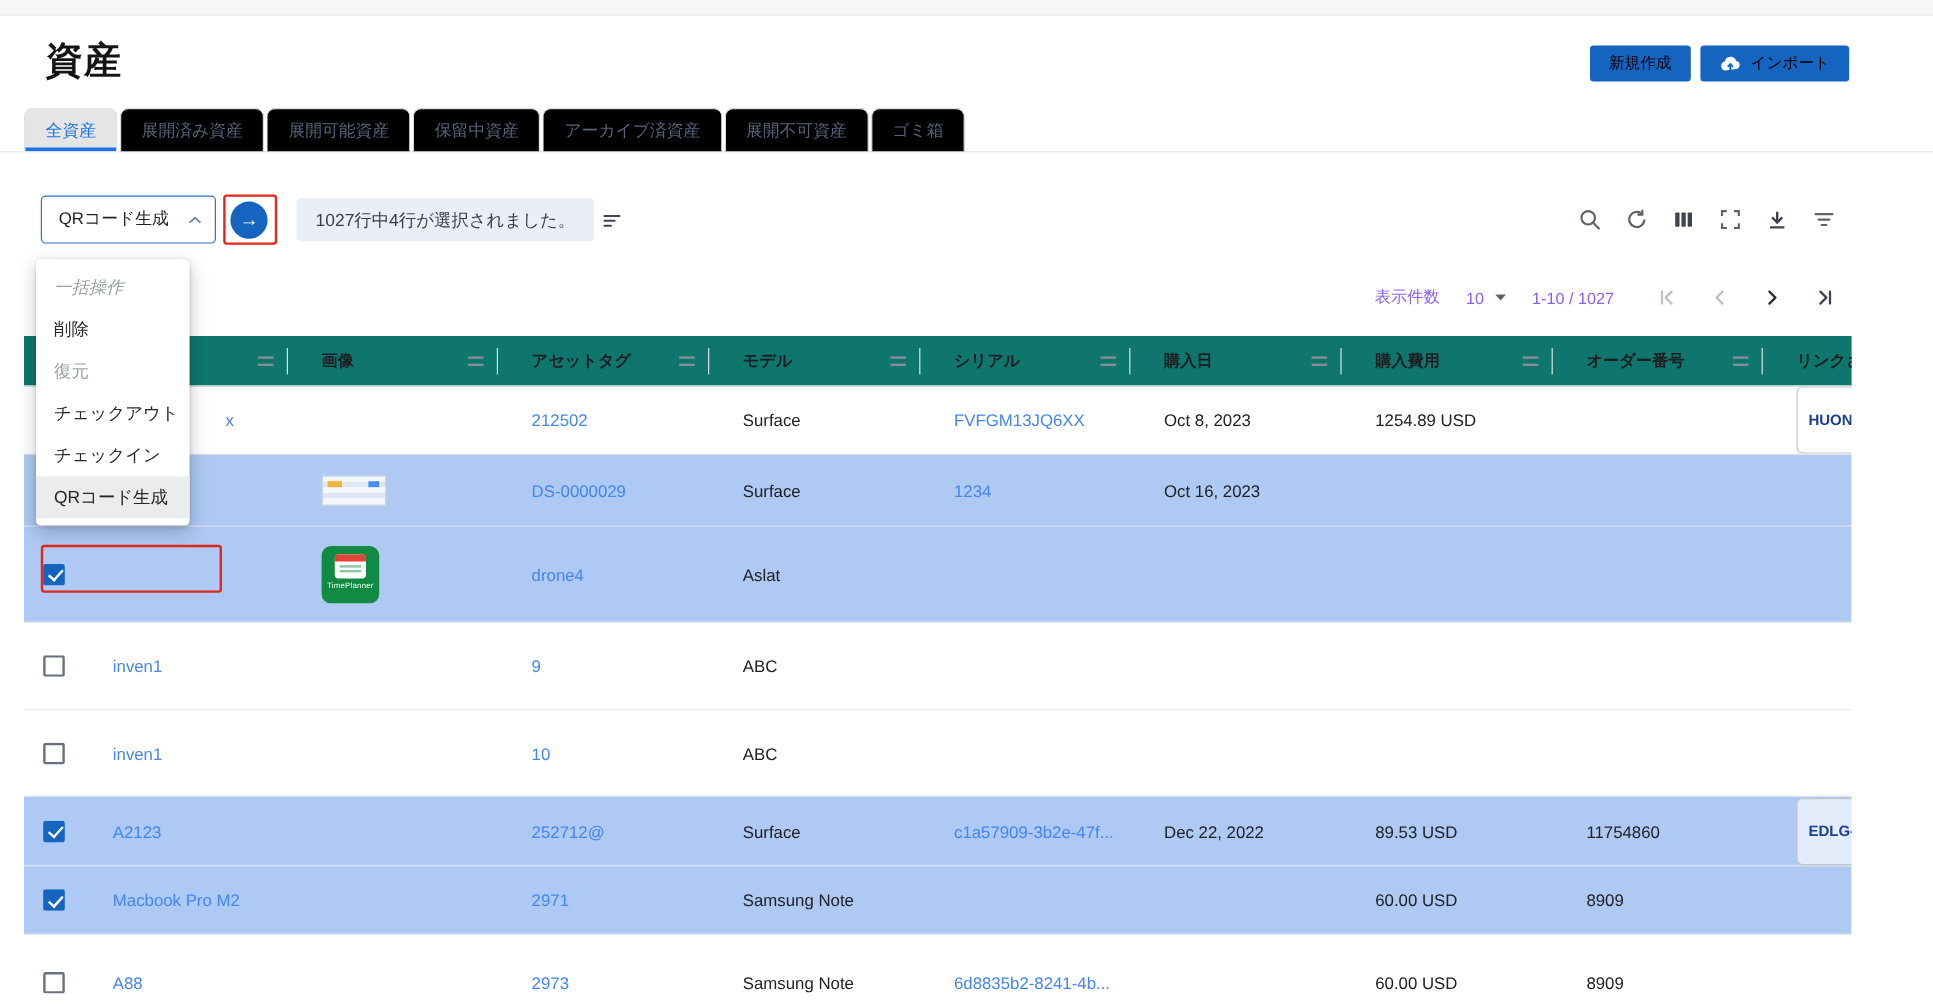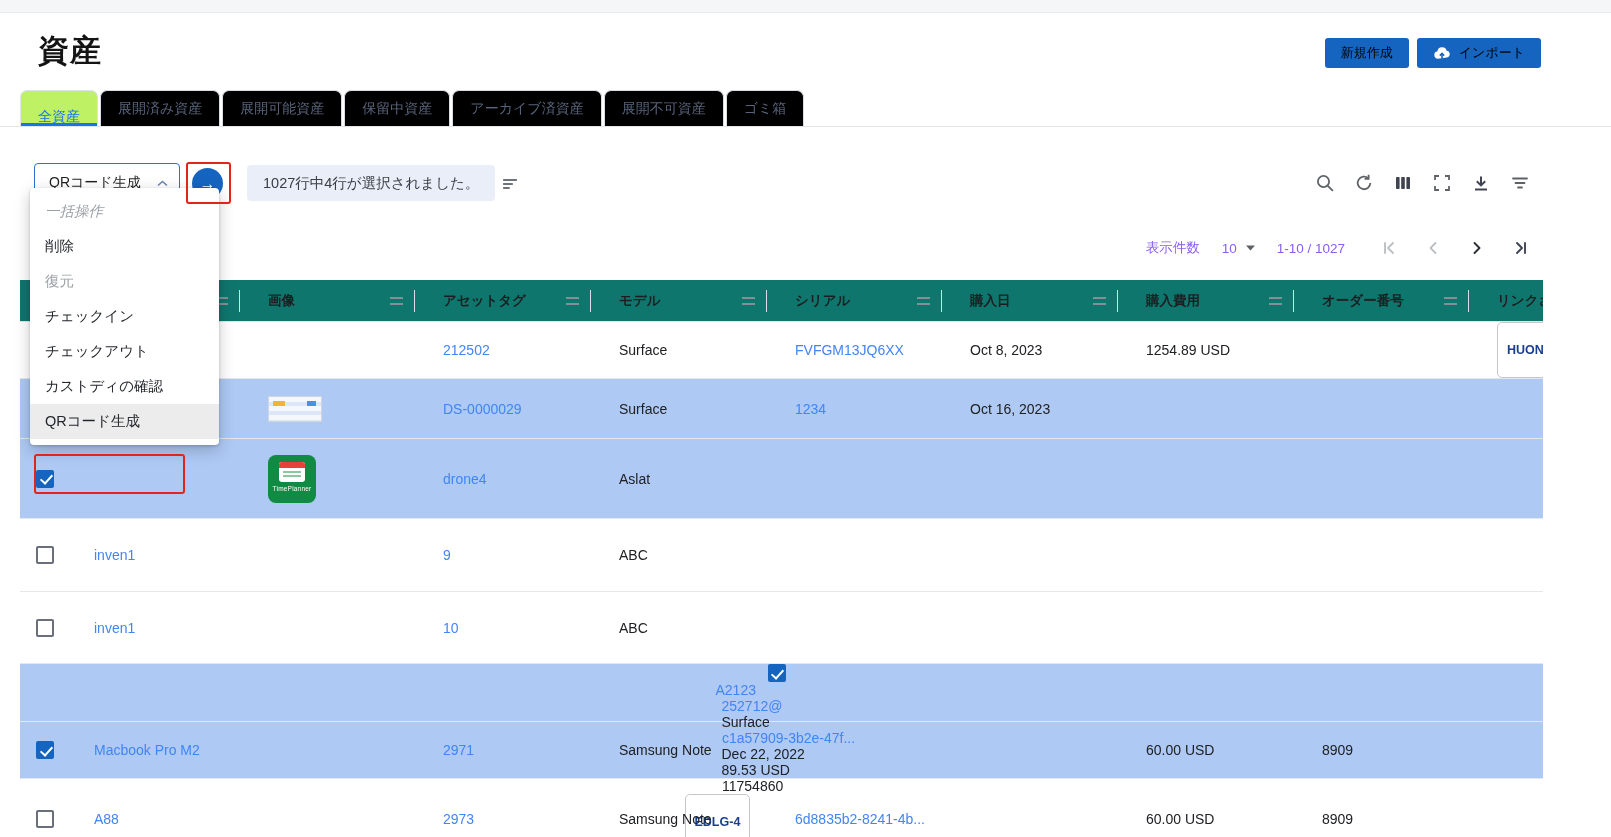--- a/index.html
+++ b/index.html
@@ -20,21 +20,21 @@
   
   .page-title{position:absolute;left:38px;top:30px;margin:0;font-size:31px;font-weight:700;color:#141414;letter-spacing:1px;}
   .header-actions{position:absolute;top:38px;right:70px;display:flex;gap:8px;}
   .btn{height:30px;padding:0 16px;background:var(--primary);color:#000000;border:none;border-radius:3px;
        font-size:13px;display:inline-flex;align-items:center;gap:8px;cursor:pointer;font-family:inherit;}
 
   
   .tabs{position:absolute;top:90px;left:20px;display:flex;gap:2px;z-index:3;}
   .tab{height:36px;padding:0 17px;display:flex;align-items:center;background:#000000;
        border:1px solid #d9dce1;border-bottom:none;border-radius:7px 7px 0 0;color:#57637a;font-size:14px;cursor:pointer;}
-  .tab.active{background:#bef264;color:#1a73e8;border-color:#e0e2e6;box-shadow:inset 0 -3px 0 #1a73e8;align-items:flex-end;}
+  .tab.active{background:#e5e5e5;color:#1a73e8;border-color:#e0e2e6;box-shadow:inset 0 -3px 0 #1a73e8;}
   .tabs-underline{position:absolute;top:126px;left:0;right:0;height:1px;background:#e3e5e8;}
 
   
   .bulk-select{position:absolute;left:34px;top:163px;width:146px;height:40px;border:1px solid #2f6fce;border-radius:4px;
        background:#fff;display:flex;align-items:center;justify-content:space-between;padding:0 11px 0 14px;
        font-size:14px;color:#1f1f1f;cursor:pointer;z-index:2;}
   .go-btn{position:absolute;left:192px;top:168px;width:31px;height:31px;border-radius:50%;background:var(--primary);
        border:none;color:#fff;display:flex;align-items:center;justify-content:center;font-size:16px;cursor:pointer;font-family:inherit;}
   .chip{position:absolute;left:247px;top:165px;height:36px;background:#e9eef8;border-radius:4px;padding:0 16px;
        display:flex;align-items:center;font-size:14.5px;color:#3a3f45;white-space:nowrap;}
@@ -60,21 +60,21 @@
   .hcell.c-link::after{display:none;}
 
   .tbody{position:absolute;top:322px;left:20px;width:1523px;bottom:0;overflow:hidden;z-index:1;}
   .trow{display:flex;align-items:center;border-bottom:1px solid #e5e7ea;background:#fff;}
   .trow.selected{background:var(--row-selected);}
   .trow:nth-child(1){height:57px;}
   .trow:nth-child(2){height:60px;}
   .trow:nth-child(3){height:80px;}
   .trow:nth-child(4){height:73px;}
   .trow:nth-child(5){height:72px;}
-  .trow:nth-child(6){height:58px;flex-direction:column;}
+  .trow:nth-child(6){height:58px;}
   .trow:nth-child(7){height:57px;}
   .trow:nth-child(8){height:80px;}
 
   .cell{flex-shrink:0;padding-left:28px;font-size:14px;color:#202124;display:flex;align-items:center;
         overflow:hidden;white-space:nowrap;}
   .c-sel{width:60px;padding-left:16px;}
   .c-name{width:160px;padding-left:14px;}
   .c-name.pushed{padding-left:108px;}
   .c-image{width:175px;}
   .c-tag{width:176px;}
@@ -100,21 +100,21 @@
   .thumb::after{content:"";position:absolute;right:5px;top:4px;width:9px;height:5px;background:#4b8df0;}
 
   .appicon{width:48px;height:48px;border-radius:8px;background:#118a43;position:relative;display:flex;
          flex-direction:column;align-items:center;overflow:hidden;cursor:pointer;}
   .cal{margin-top:7px;width:26px;height:20px;background:#fff;border-radius:3px;position:relative;}
   .cal::before{content:"";position:absolute;top:0;left:0;right:0;height:6px;background:#e24438;border-radius:3px 3px 0 0;}
   .cal::after{content:"";position:absolute;left:4px;top:9px;width:18px;height:2px;background:#8bc79f;box-shadow:0 4px 0 #8bc79f;}
   .appicon-label{font-size:6.5px;color:#fff;margin-top:3px;letter-spacing:.2px;}
 
   
-  .bulk-menu{position:absolute;left:30px;top:188px;width:189px;background:#fff;border-radius:4px;
+  .bulk-menu{position:absolute;left:30px;top:216px;width:128px;background:#fff;border-radius:4px;
        box-shadow:0 1px 3px rgba(0,0,0,.18),0 5px 16px rgba(0,0,0,.22);padding:6px 0;z-index:50;}
   .menu-item{height:35px;display:flex;align-items:center;padding-left:15px;font-size:14.5px;color:#23262b;cursor:pointer;white-space:nowrap;}
   .menu-item.group{color:#9aa0a6;font-style:italic;cursor:default;}
   .menu-item.disabled{color:#9aa0a6;cursor:default;}
   .menu-item.selected{background:#ececec;}
 
   
   .annot{position:absolute;border:2px solid var(--annotation);border-radius:3px;z-index:70;pointer-events:none;}
   .annot-btn{left:186px;top:162px;width:45px;height:42px;}
   .annot-item{left:34px;top:454px;width:151px;height:40px;}
@@ -530,27 +530,24 @@
     <div class="menu-item group">
     <span>一括操作</span>
   </div>
     <div class="menu-item">
     <span>削除</span>
   </div>
     <div class="menu-item disabled">
     <span>復元</span>
   </div>
     <div class="menu-item">
+    <span>チェックアウト</span>
+  </div>
+    <div class="menu-item">
     <span>チェックイン</span>
-  </div>
-    <div class="menu-item">
-    <span>チェックアウト</span>
-  </div>
-    <div class="menu-item">
-    <span>カストディの確認</span>
   </div>
     <div class="menu-item selected">
     <span>QRコード生成</span>
   </div>
   </div>
 
 <div class="annot annot-btn"></div>
 <div class="annot annot-item"></div>
 
 </body></html>

